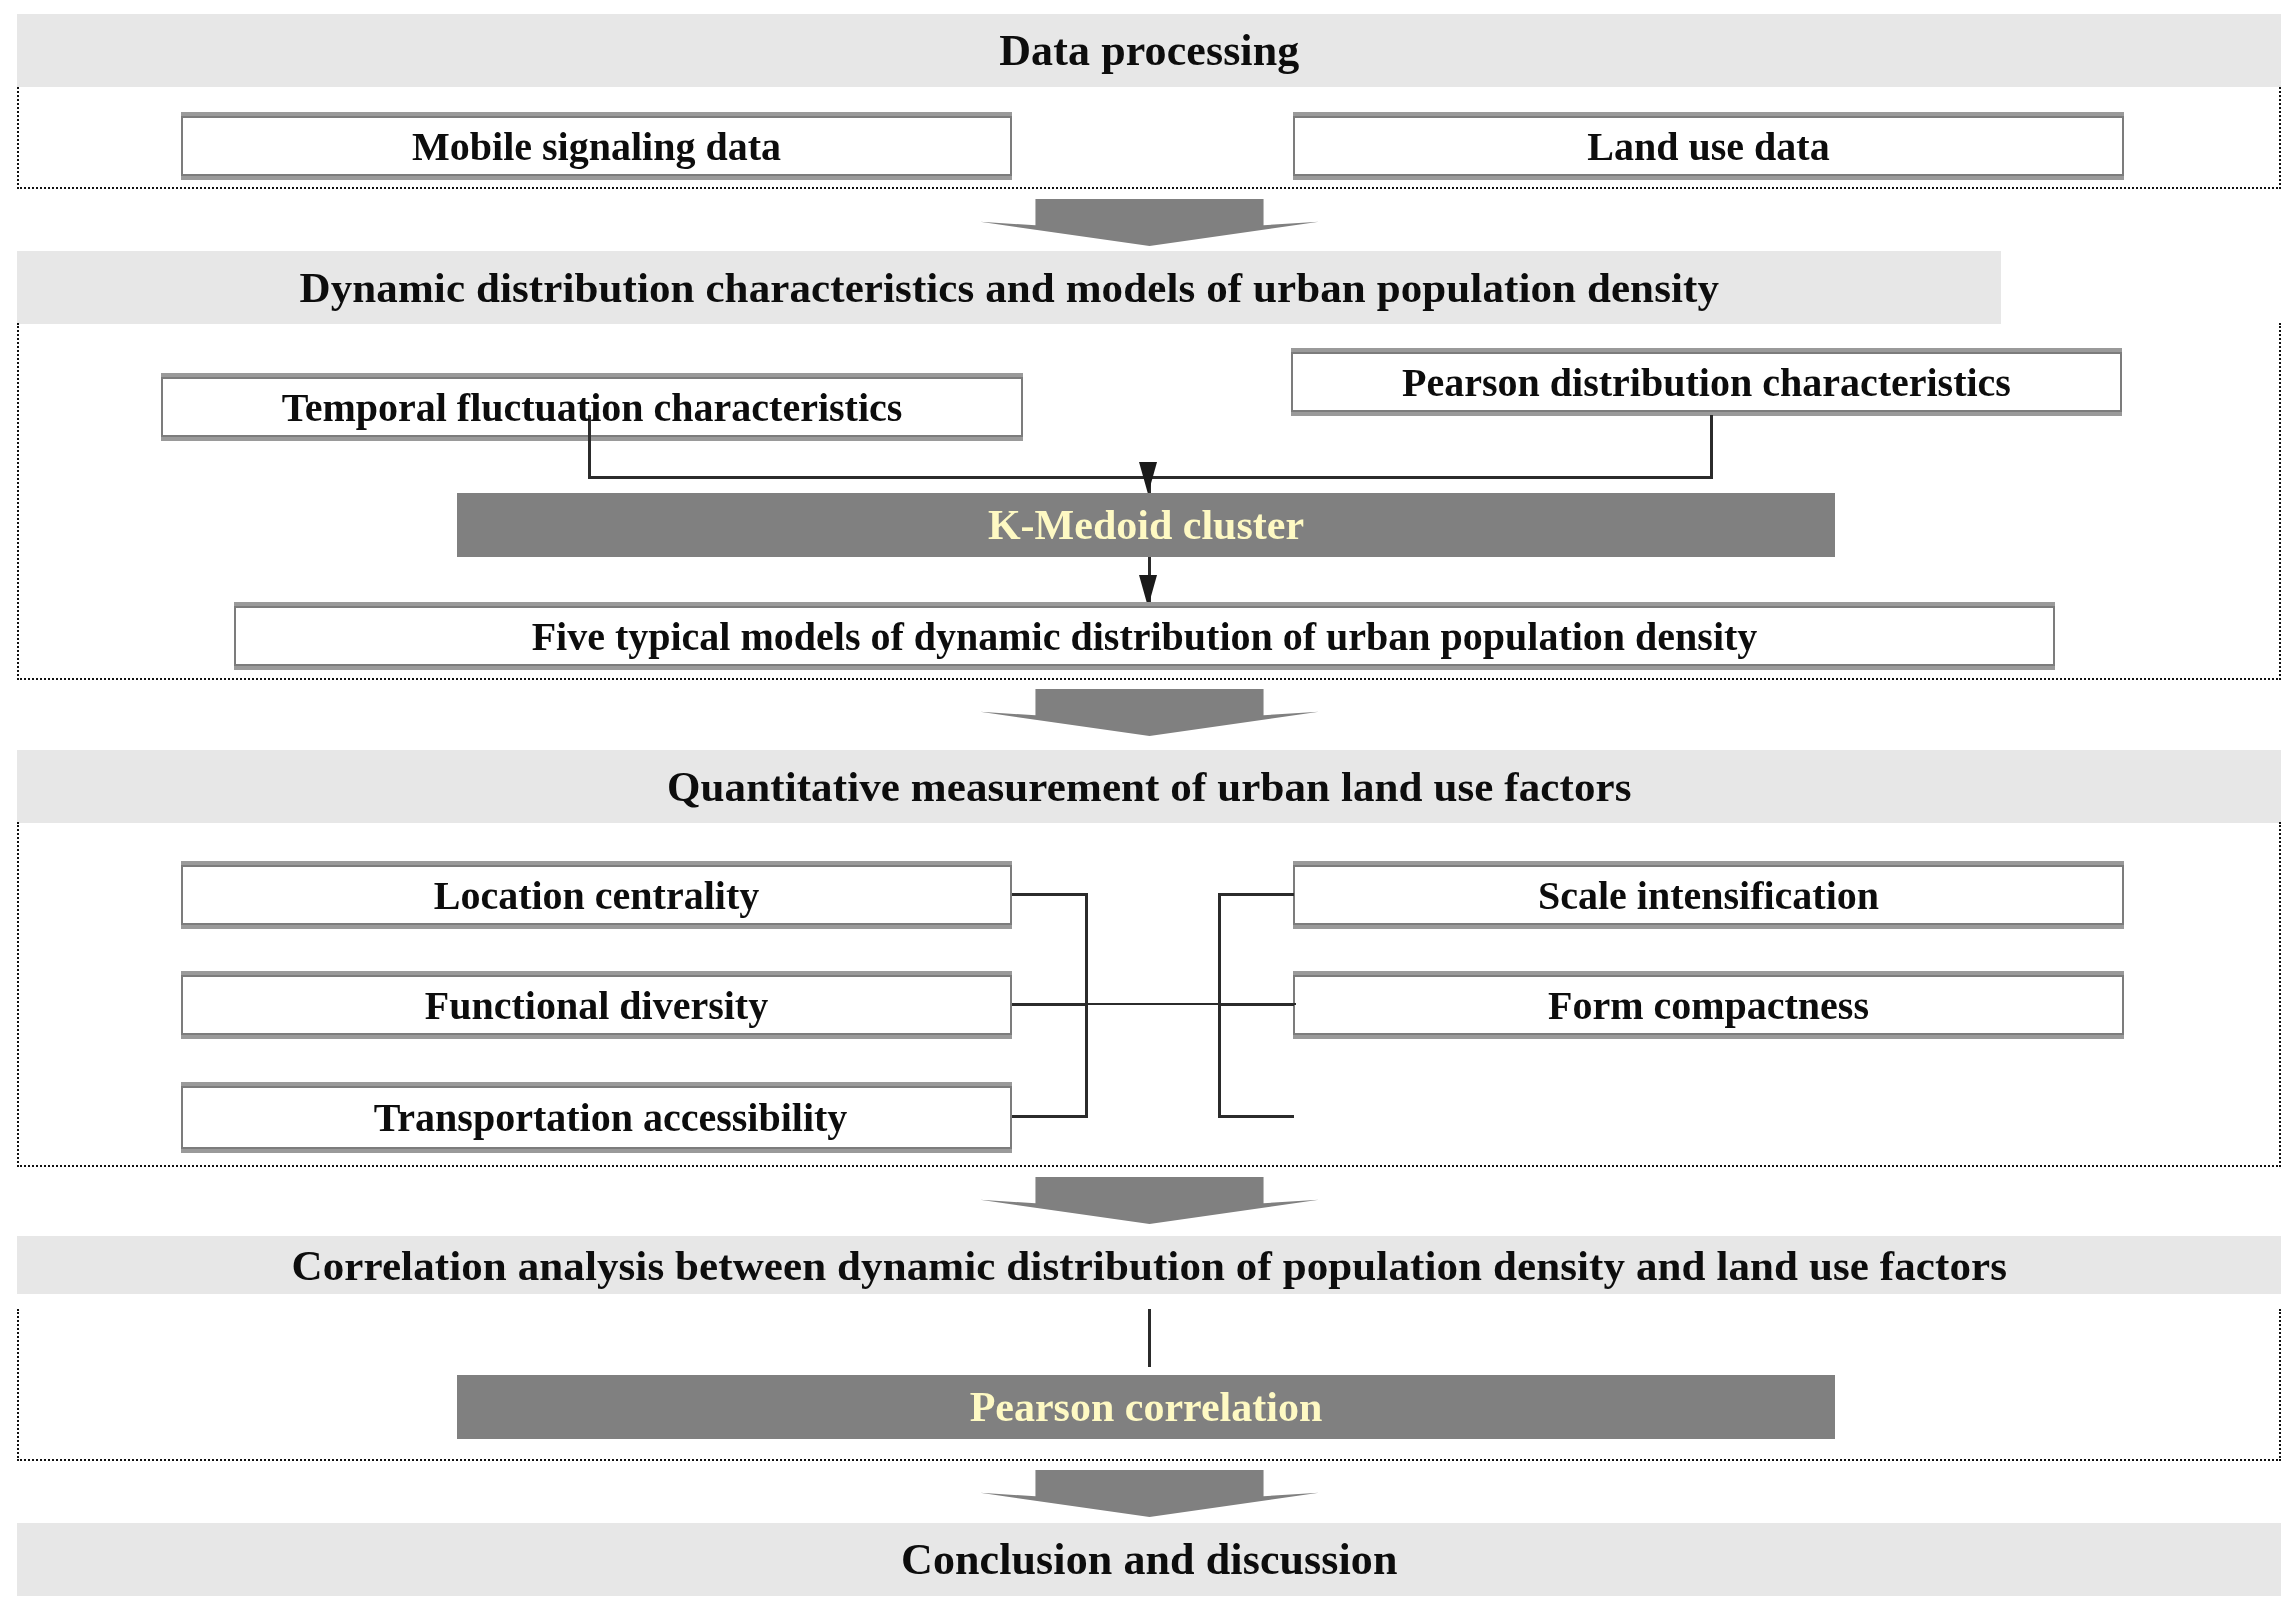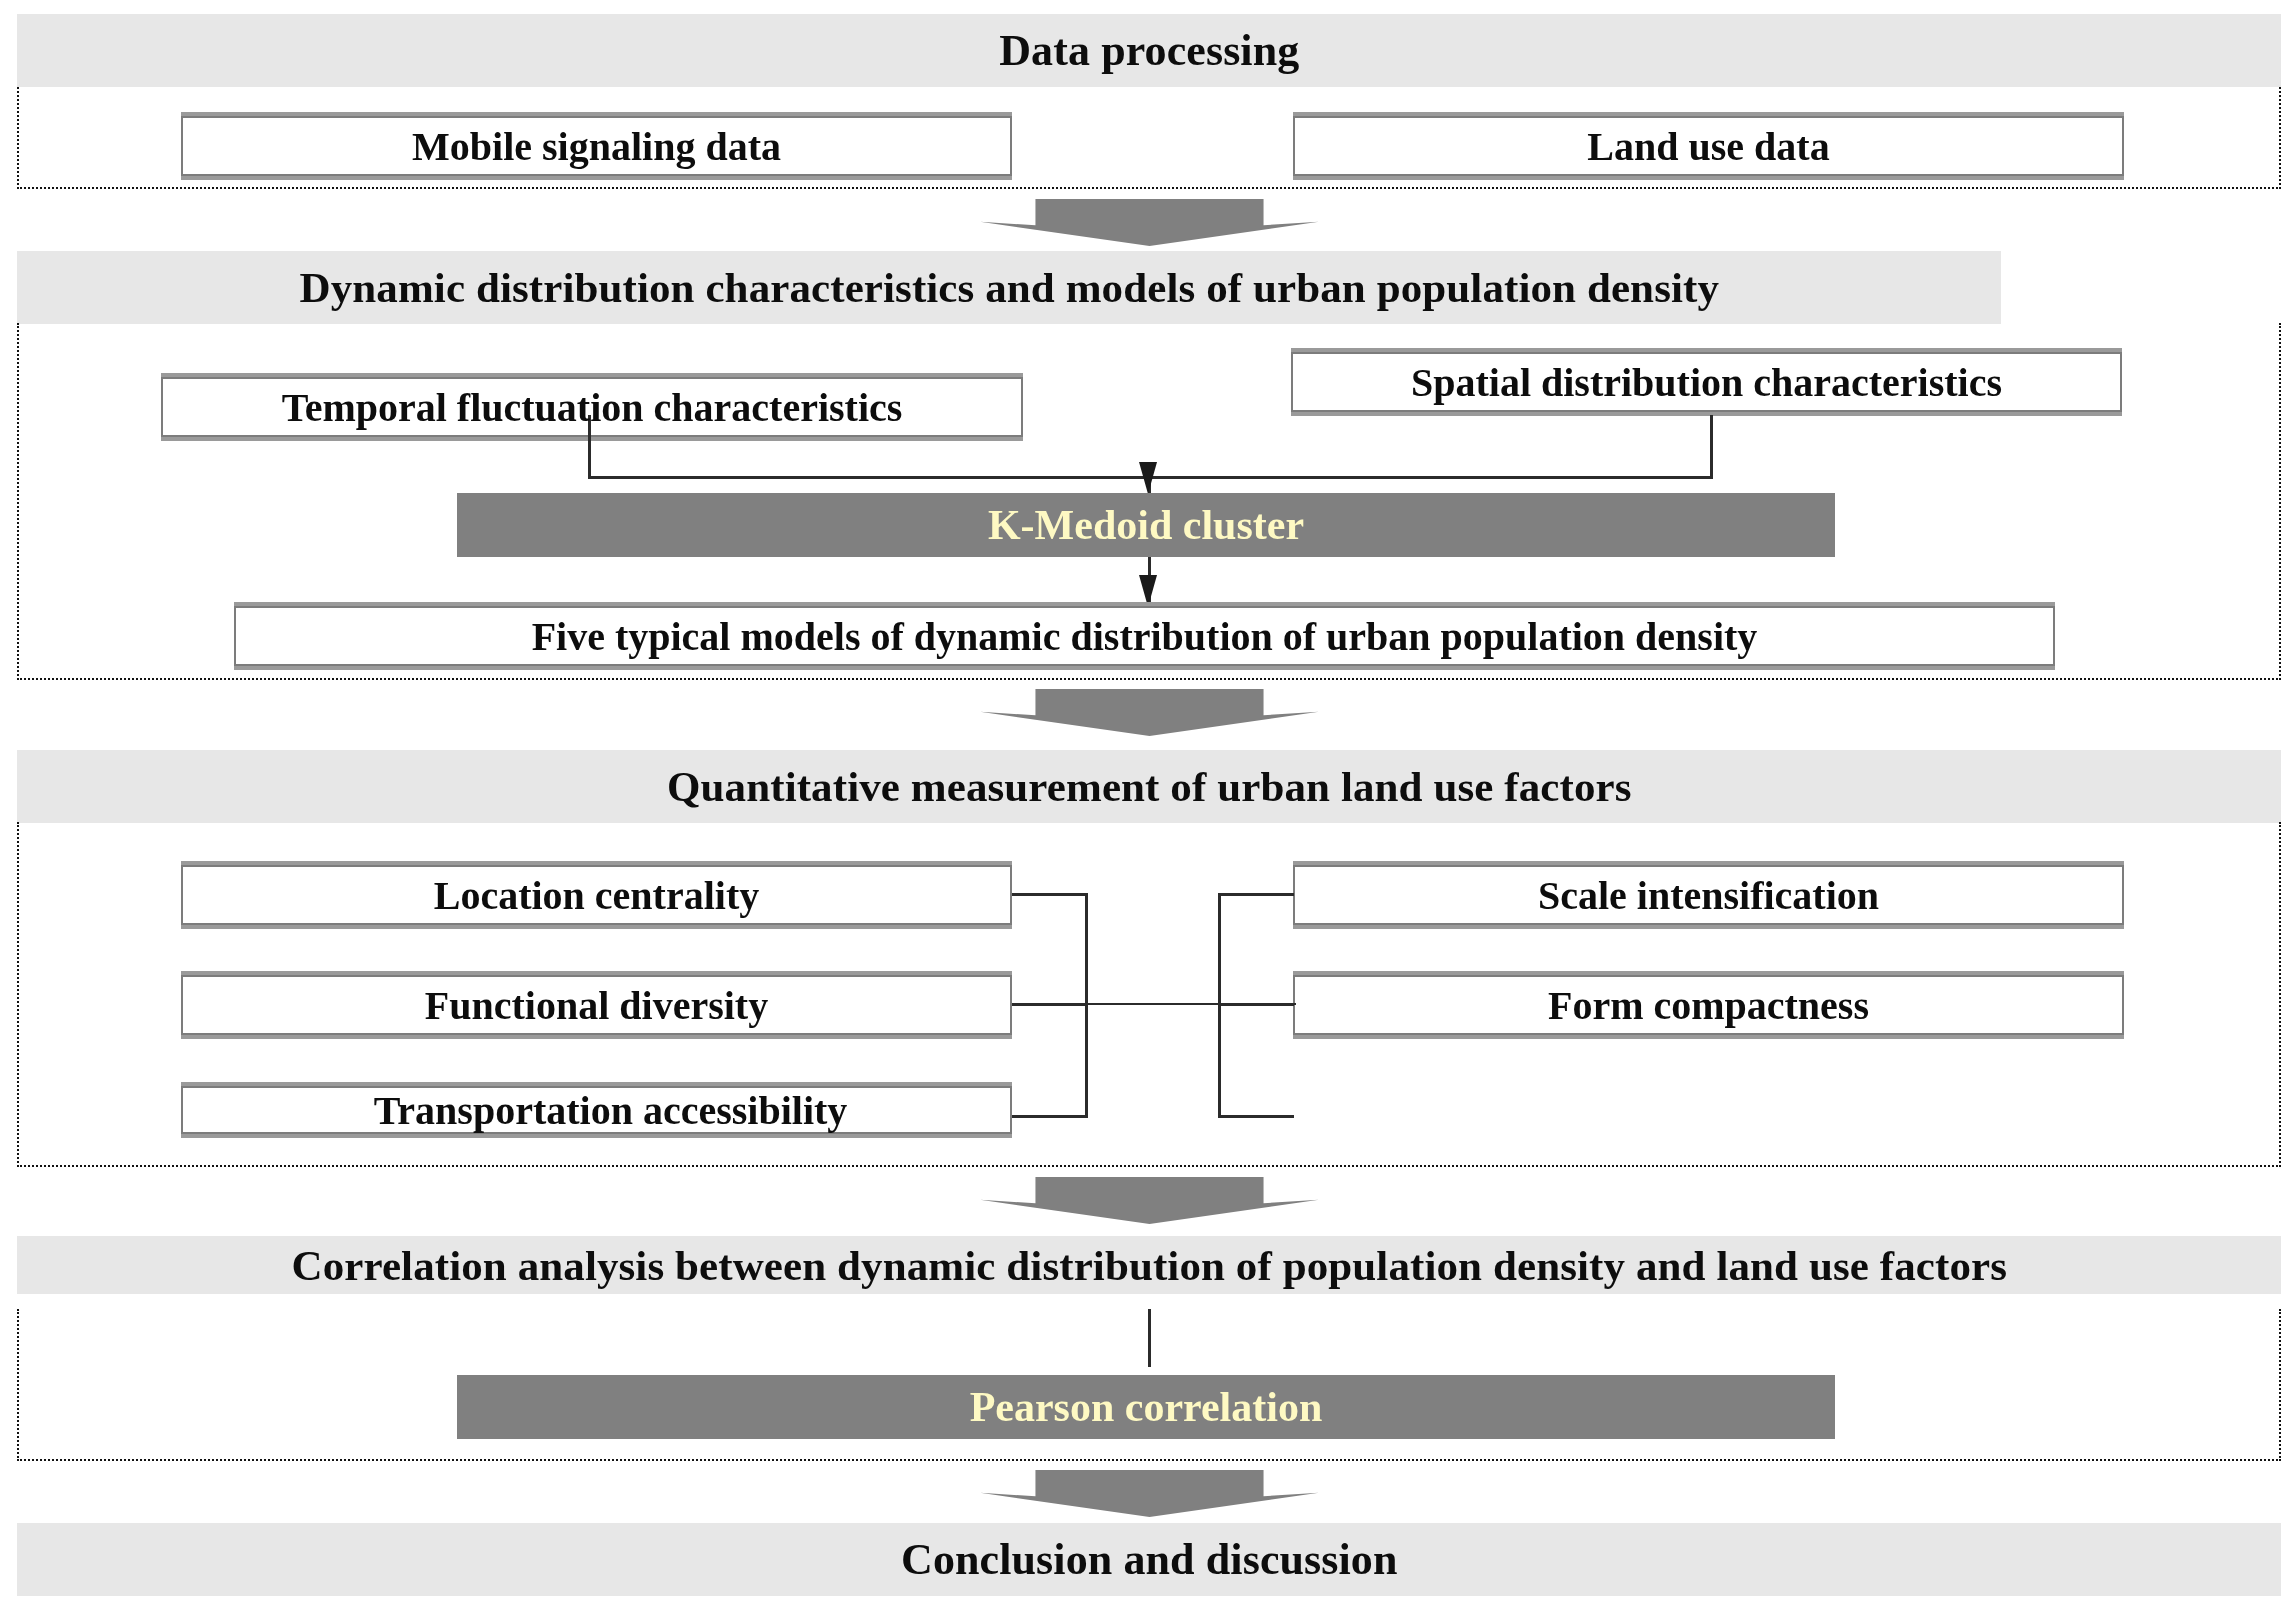--- a/index.html
+++ b/index.html
@@ -158,21 +158,21 @@
     <span class="stage-band-text" style="font-size:43px;">Dynamic distribution  characteristics and models of urban population density</span>
   </div>
 
   <div class="dotted-box" style="left:17.3px; top:323px; width:2264px; height:357px;"></div>
 
   <div class="node" style="left:161px; top:352px; width:862px; height:60px;margin-top:25px;">
     <span class="node-text" style="font-size:40px;">Temporal fluctuation characteristics</span>
   </div>
 
   <div class="node" style="left:1291px; top:352px; width:831px; height:60px;">
-    <span class="node-text" style="font-size:40px;">Spatial distribution  characteristics</span>
+    <span class="node-text" style="font-size:40px;">Pearson distribution  characteristics</span>
   </div>
 
   <div class="line-v" style="left:588px; top:415px; height:63px;"></div>
 
   <div class="line-v" style="left:1710px; top:415px; height:63px;"></div>
 
   <div class="line-h" style="left:588px; top:476px; width:1125px;"></div>
 
   <div class="line-v" style="left:1148px; top:476px; height:44px;"></div>
   <div class="arrowhead" style="left:1139px; top:462px;"></div>
@@ -201,21 +201,21 @@
   <div class="dotted-box" style="left:17.3px; top:822px; width:2264px; height:345px;"></div>
 
   <div class="node" style="left:181px; top:865px; width:831px; height:60px;">
     <span class="node-text" style="font-size:40px;">Location centrality</span>
   </div>
 
   <div class="node" style="left:181px; top:975px; width:831px; height:60px;">
     <span class="node-text" style="font-size:40px;">Functional diversity</span>
   </div>
 
-  <div class="node" style="left:181px; top:1086px; width:831px; height:48px;padding-left:28px;">
+  <div class="node" style="left:181px; top:1086px; width:831px; height:63px;padding-left:28px;">
     <span class="node-text" style="font-size:40px;">Transportation accessibility</span>
   </div>
 
   <div class="node" style="left:1293px; top:865px; width:831px; height:60px;">
     <span class="node-text" style="font-size:40px;">Scale intensification</span>
   </div>
 
   <div class="node" style="left:1293px; top:975px; width:831px; height:60px;">
     <span class="node-text" style="font-size:40px;">Form compactness</span>
   </div>

